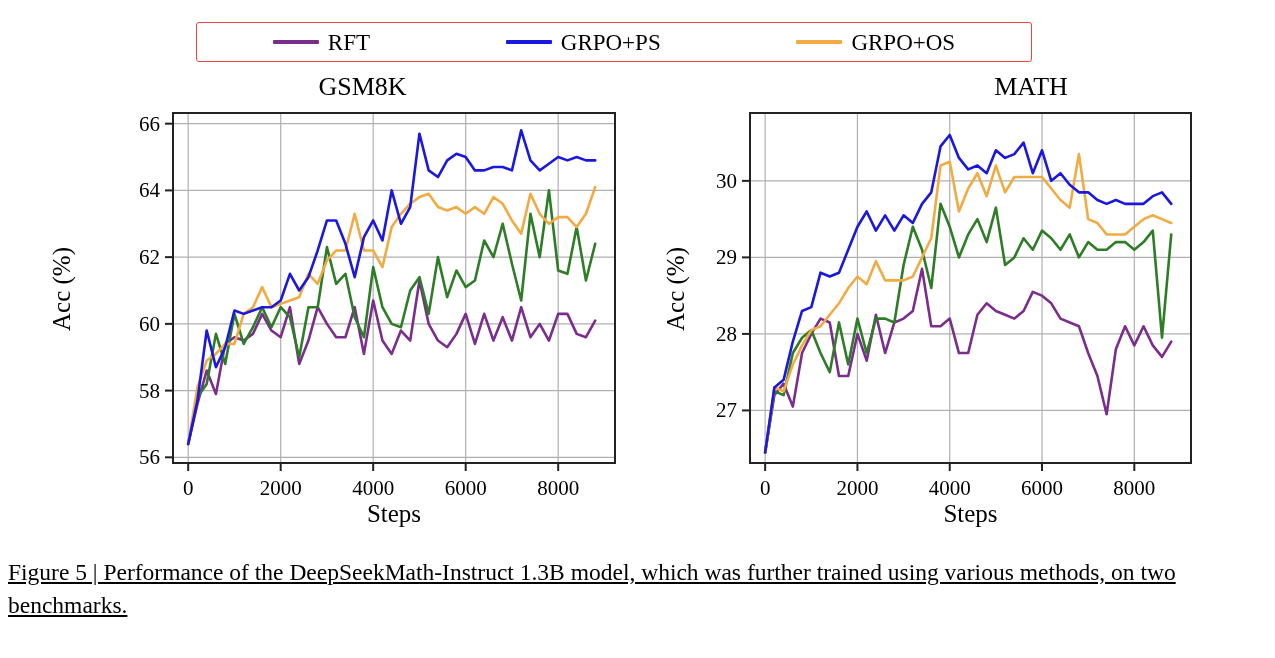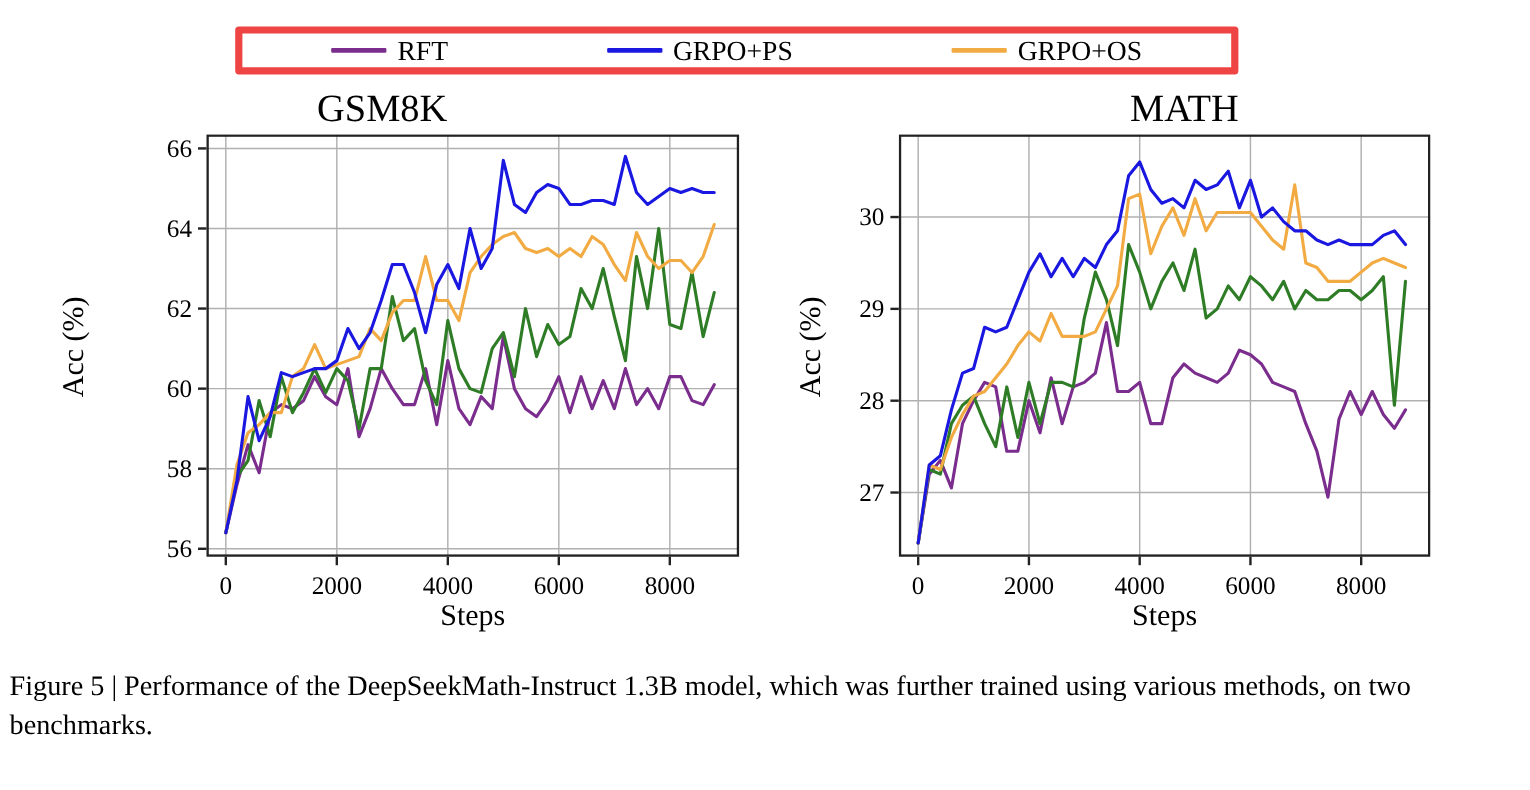--- a/index.html
+++ b/index.html
@@ -1,28 +1,28 @@
 <!DOCTYPE html>
 <html><head>
 <meta charset="utf-8">
 <style>
   html,body{margin:0;padding:0;background:#ffffff;}
   body{width:1275px;height:658px;font-family:"Liberation Serif",serif;color:#000;overflow:hidden;}
   #root{position:relative;width:1275px;height:658px;}
-  .legend-box{position:absolute;left:196px;top:22px;width:836px;height:40px;border:6px solid #ef4444;border-radius:3px;background:#fff;display:flex;align-items:center;justify-content:space-around;padding:0 8px;box-sizing:border-box;}
+  .legend-box{position:absolute;left:196px;top:22px;width:836px;height:40px;border:1px solid #ef4444;border-radius:3px;background:#fff;display:flex;align-items:center;justify-content:space-around;padding:0 8px;box-sizing:border-box;}
   .legend-item{display:flex;align-items:center;gap:9px;}
   .legend-swatch{display:block;width:46px;height:4px;border-radius:1px;}
   .legend-label{font-size:23px;line-height:1;font-family:"Liberation Serif",serif;}
   .panel{position:absolute;top:0;height:540px;}
-  .panel-title{position:absolute;top:72px;width:100%;text-align:center;font-size:32px;font-family:"Liberation Serif",serif;}
+  .panel-title{position:absolute;top:72px;width:100%;text-align:center;font-size:26px;font-family:"Liberation Serif",serif;padding-left:44px;}
   .plot{position:absolute;}
   .ylabel{position:absolute;font-size:25px;font-family:"Liberation Serif",serif;transform:rotate(-90deg);transform-origin:center center;white-space:nowrap;}
   .xlabel{position:absolute;font-size:25px;font-family:"Liberation Serif",serif;text-align:center;}
   .tick-txt{font-size:21px;font-family:"Liberation Serif",serif;fill:#000;}
-  .caption{position:absolute;left:8px;top:556px;width:1180px;font-size:23.5px;line-height:1.42;font-family:"Liberation Serif",serif;}
+  .caption{position:absolute;left:8px;top:556px;width:1180px;font-size:23.5px;line-height:1.42;font-family:"Liberation Serif",serif;text-decoration:underline;}
   svg{display:block;}
 </style>
 </head>
 <body>
 
 <div id="root">
 
   <div class="legend-box">
     <div class="legend-item">
       <span class="legend-swatch" style="background: rgb(123, 45, 142);"></span>

